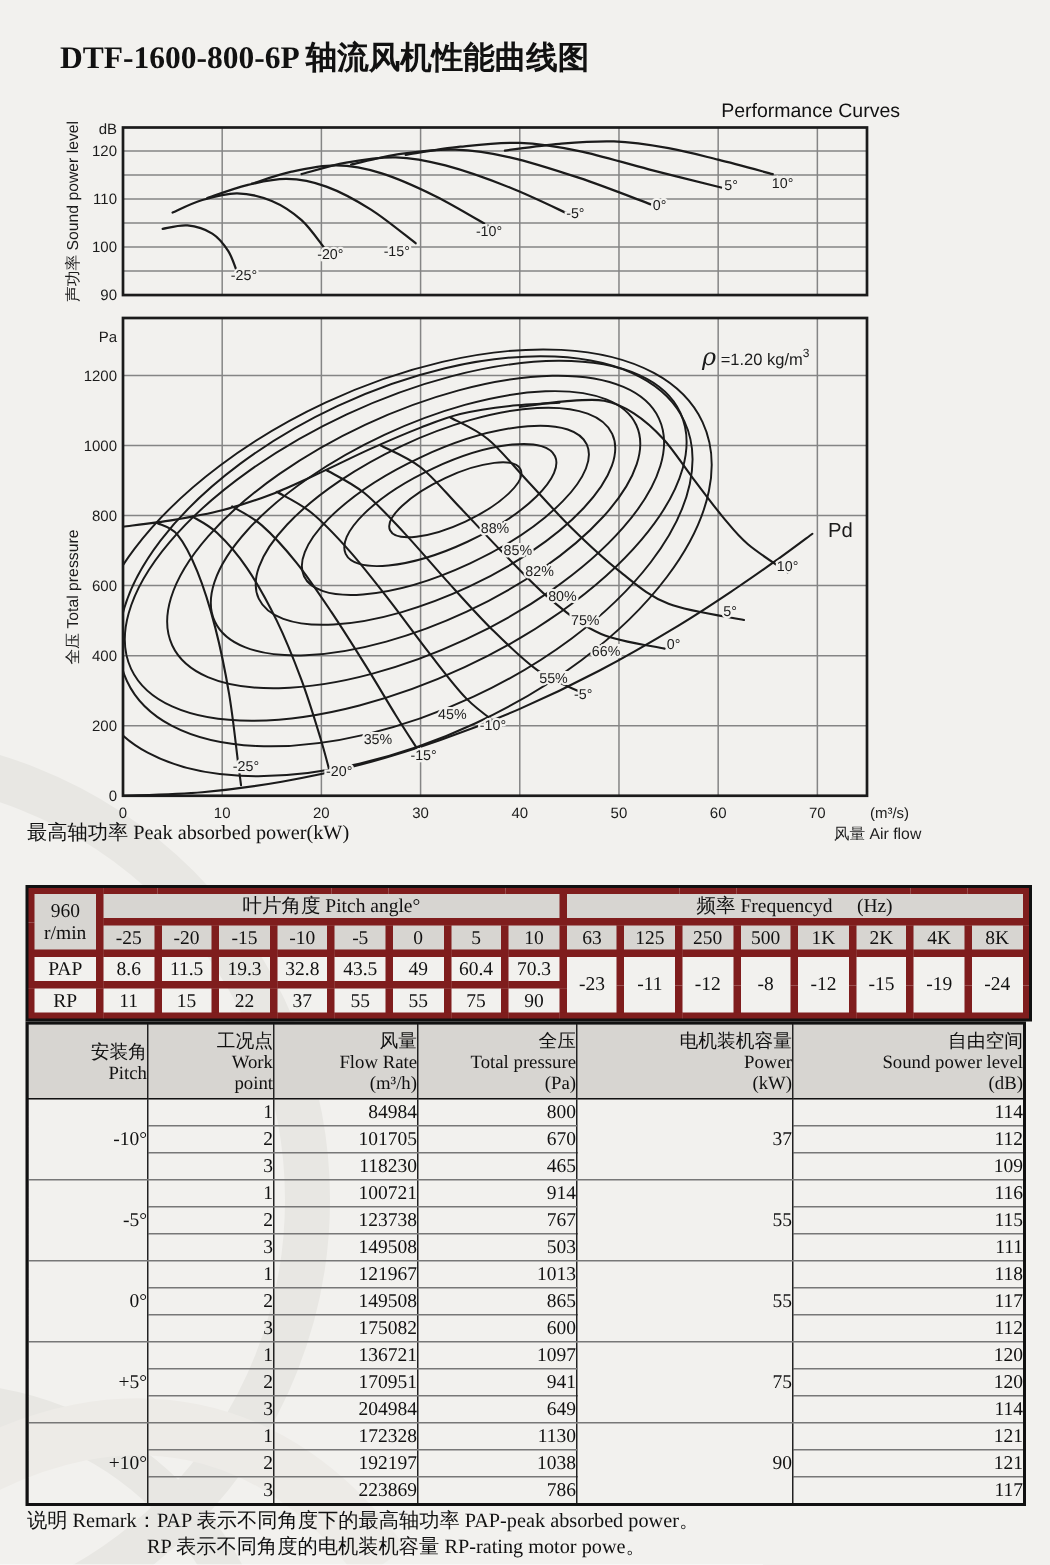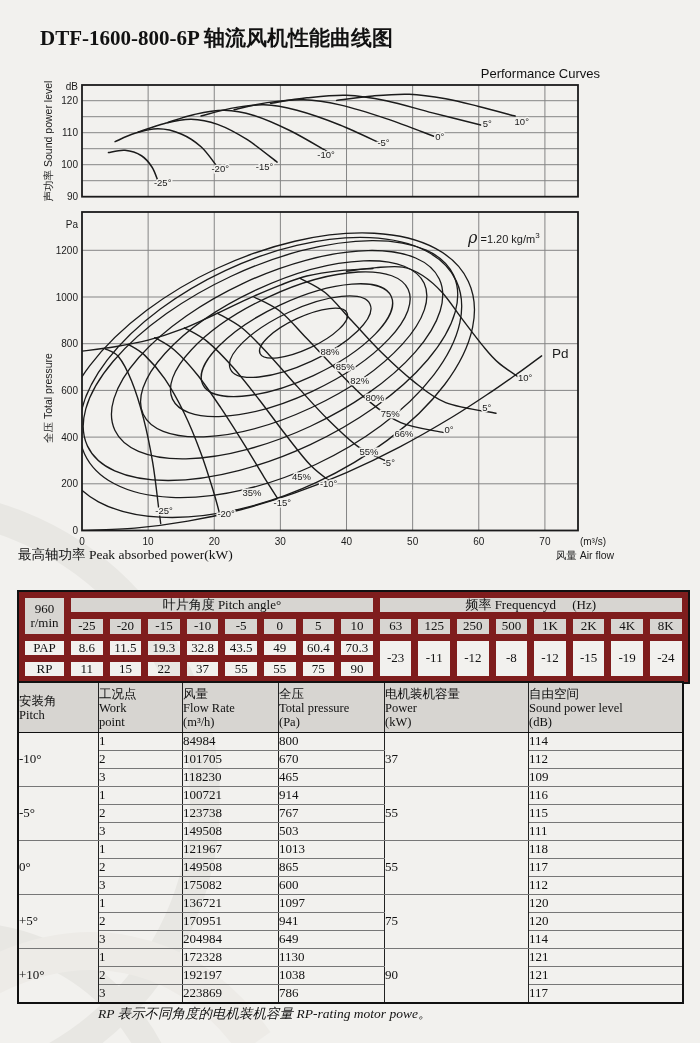--- a/index.html
+++ b/index.html
@@ -9,35 +9,35 @@
   .title{position:absolute;left:40px;top:8px;font-size:21px;font-weight:bold;
          font-family:"Liberation Serif", serif;z-index:2;margin-top:16px;}
   .subtitle{position:absolute;top:66px;right:100px;font-size:13px;
             font-family:"Liberation Sans", sans-serif;z-index:2;}
   .charts{position:absolute;left:0;top:0;z-index:1;}
   .pretable{position:absolute;top:546px;left:18px;width:664px;font-size:13.5px;z-index:2;}
   .pretable .right{position:absolute;left:422px;top:0;}
   table{border-collapse:collapse;table-layout:fixed;}
   .ptable{position:absolute;left:18px;top:591px;width:664px;z-index:2;
           font-size:13px;text-align:center;}
-  .ptable td{border:7px solid #7f1d1d;padding:0;line-height:1.1;}
+  .ptable td{border:5px solid #7f1d1d;padding:0;line-height:1.1;}
   .ptable .hd{background:#d7d5d1;}
   .ptable tr{height:21px;}
   .mtable{position:absolute;left:18px;top:682px;width:664px;z-index:2;
-          font-size:13px;text-align:left;}
+          font-size:13px;text-align:right;}
   .mtable td,.mtable th{border-left:1.5px solid #222;border-right:1.5px solid #222;
           border-top:1px solid #777;border-bottom:1px solid #777;
           padding:0;line-height:1.12;font-weight:normal;}
   .mtable thead th{background:#d7d5d1;border-bottom:1.6px solid #111;font-size:12.5px;}
   .mtable tr{height:18px;}
   .mtable thead tr{height:50px;}
   .mtable tr.gstart td{border-top:1.6px solid #111;}
   .outer2{outline:2px solid #111;outline-offset:-1px;}
   .remark{position:absolute;left:18px;top:1006px;font-size:13.5px;line-height:1.25;z-index:2;}
-  .remark .l2{padding-left:80px;font-style:italic;}
+  .remark .l2{padding-left:80px;}
   svg text{font-family:"Liberation Sans", sans-serif;}
 </style>
 </head>
 <body>
 
 <div class="page">
   <svg class="wm" width="700" height="1043">
     <circle cx="-90" cy="800" r="295" stroke="#e8e7e3" stroke-width="30" fill="none"></circle>
     <circle cx="-40" cy="1150" r="215" stroke="#e8e7e3" stroke-width="26" fill="none"></circle>
     <path d="M 255 1043 C 185 945 80 925 -25 985" stroke="#edebe7" stroke-width="38" fill="none"></path>
@@ -392,15 +392,16 @@
         <tr>
           <td>3</td>
           <td>223869</td>
           <td>786</td>
           <td>117</td>
         </tr>
       </tbody>
     </table>
 
   <div class="remark">
+    <div>说明 Remark：PAP 表示不同角度下的最高轴功率 PAP-peak absorbed power。</div>
     <div class="l2">RP 表示不同角度的电机装机容量 RP-rating motor powe。</div>
   </div>
 </div>
 
 </body></html>

